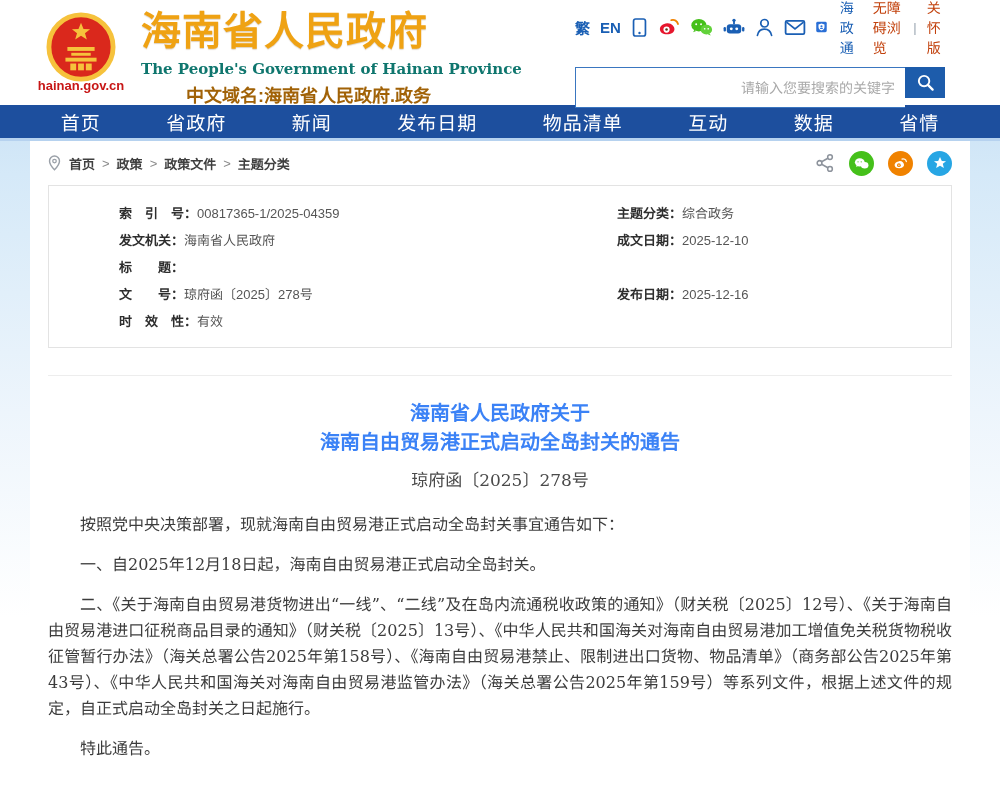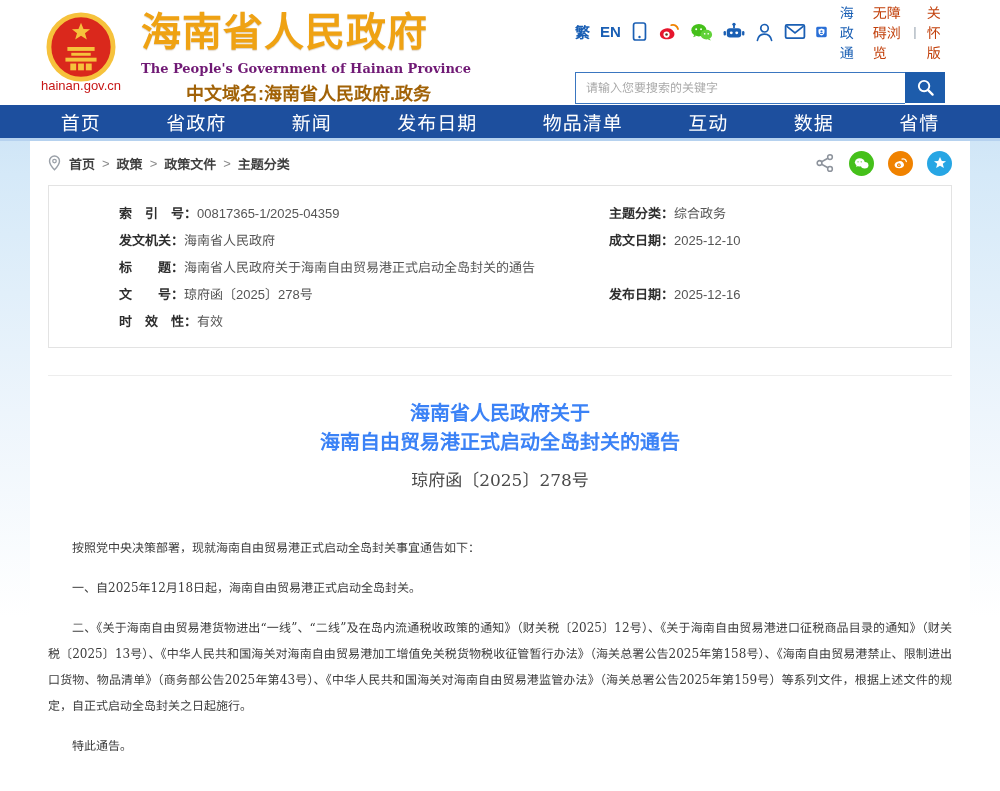--- a/index.html
+++ b/index.html
@@ -4,67 +4,67 @@
 <style>
   html,body{margin:0;padding:0;}
   body{font-family:"Liberation Sans","DejaVu Sans",sans-serif;}
   .page{position:relative;width:1000px;height:791px;overflow:hidden;
         background:linear-gradient(180deg,#bcd9f2 0%,#d5e9f8 22%,#edf5fc 52%,#ffffff 78%,#ffffff 100%);}
 
   
   .header{height:105px;background:#fff;display:flex;align-items:center;padding:0 0 0 33px;box-sizing:border-box;}
   .logo-block{display:flex;flex-direction:column;align-items:center;width:96px;}
   .logo-block svg{width:70px;height:70px;}
-  .logo-domain{color:#c71616;font-weight:normal;font-size:13px;margin-top:-4px;}
+  .logo-domain{color:#c71616;font-weight:bold;font-size:13px;margin-top:-4px;}
   .title-block{margin-left:12px;width:335px;}
   .site-title{font-family:"DejaVu Serif","Liberation Serif",serif;font-size:40px;font-weight:bold;color:#efa213;
               letter-spacing:1px;white-space:nowrap;text-shadow:0 1px 1px rgba(120,70,0,.25);}
-  .site-en{font-family:"DejaVu Serif","Liberation Serif",serif;font-size:13px;font-weight:bold;color:#701a75;margin-top:3px;white-space:nowrap;}
+  .site-en{font-family:"DejaVu Serif","Liberation Serif",serif;font-size:15px;font-weight:bold;color:#0f766e;margin-top:3px;white-space:nowrap;}
   .site-domain{font-size:18px;font-weight:bold;color:#a16207;text-align:center;margin-top:3px;white-space:nowrap;}
   .header-right{margin-left:auto;margin-right:55px;width:370px;}
   .quick-row{display:flex;align-items:center;gap:10px;margin-bottom:10px;font-size:15px;}
   .quick-link{color:#1a5fb4;text-decoration:none;font-weight:bold;cursor:pointer;}
   .quick-icon{display:inline-flex;align-items:center;cursor:pointer;}
   .hzt{display:inline-flex;align-items:center;gap:13px;cursor:pointer;}
   .hzt-label{color:#1a5fb4;font-size:14px;}
   .quick-muted{color:#c2410c;font-size:14px;cursor:pointer;text-decoration:none;}
   .quick-sep{color:#9aa5b1;font-size:13px;}
   .search-row{display:flex;}
-  .search-input{flex:1;height:32px;border:1px solid #3a76c0;border-right:none;padding:0 10px;font-size:12px;color:#333;outline:none;box-sizing:border-box;}
+  .search-input{flex:1;height:41px;border:1px solid #3a76c0;border-right:none;padding:0 10px;font-size:14px;color:#333;outline:none;box-sizing:border-box;text-align:right;}
   .search-input::placeholder{color:#a9a9a9;}
   .search-btn{width:40px;height:31px;background:#1d5cab;border:none;display:flex;align-items:center;justify-content:center;cursor:pointer;padding:0;}
 
   
   .nav{height:33px;background:#1d4f9e;border-bottom:3px solid #b6d2ef;display:flex;align-items:center;
        justify-content:space-around;padding:0 28px;}
   .nav a{color:#fff;font-size:19px;text-decoration:none;letter-spacing:1px;cursor:pointer;}
 
   
   .card{margin:0 30px;background:#fff;width:940px;box-sizing:border-box;min-height:650px;padding:0 18px 26px;}
   .breadcrumb-row{display:flex;align-items:center;height:44px;font-size:13px;}
   .crumb{font-weight:bold;color:#3f3f3f;text-decoration:none;cursor:pointer;}
   .crumb-sep{margin:0 7px;color:#8a8a8a;}
   .pin{margin-right:8px;display:inline-flex;}
   .share-group{margin-left:auto;display:flex;align-items:center;gap:14px;}
   .share-circle{width:25px;height:25px;border-radius:50%;display:flex;align-items:center;justify-content:center;cursor:pointer;}
 
-  .meta-box{border:1px solid #e3e3e3;display:flex;padding:14px 0 12px;}
+  .meta-box{border:1px solid #e3e3e3;display:flex;padding:14px 0 12px;gap:8px;}
   .meta-left{width:512px;padding-left:70px;box-sizing:border-box;}
   .meta-right{flex:1;margin-left:48px;}
   .meta-row{display:flex;line-height:27px;min-height:27px;font-size:13px;}
   .meta-label{font-weight:bold;color:#2e2e2e;white-space:pre;}
   .meta-value{color:#555;}
 
   .divider{border-top:1px solid #ededed;margin-top:27px;}
 
   .doc-head{text-align:center;margin-top:23px;font-family:"DejaVu Serif","Liberation Serif",serif;}
   .doc-title{font-size:20px;font-weight:bold;color:#3b82f6;line-height:29px;}
   .doc-number{font-size:17px;color:#4a4a4a;margin-top:9px;}
 
-  .doc-body{margin-top:44px;font-family:"DejaVu Serif","Liberation Serif",serif;font-size:12px;color:#3c3c3c;}
+  .doc-body{margin-top:21px;font-family:"DejaVu Serif","Liberation Serif",serif;font-size:16px;color:#3c3c3c;}
   .para{text-indent:2em;line-height:26px;margin:0 0 14px;text-align:justify;}
 </style>
 </head>
 <body>
 
 <div class="page">
 
   <div class="header">
 
     <div class="logo-block">
@@ -234,21 +234,20 @@
         <div class="meta-row">
           <span class="meta-label">索　引　号：</span>
           <span class="meta-value">00817365-1/2025-04359</span>
         </div>
         <div class="meta-row">
           <span class="meta-label">发文机关：</span>
           <span class="meta-value">海南省人民政府</span>
         </div>
         <div class="meta-row">
           <span class="meta-label">标　　题：</span>
-          <span class="meta-value">海南省人民政府关于海南自由贸易港正式启动全岛封关的通告</span>
         </div>
         <div class="meta-row">
           <span class="meta-label">文　　号：</span>
           <span class="meta-value">琼府函〔2025〕278号</span>
         </div>
         <div class="meta-row">
           <span class="meta-label">时　效　性：</span>
           <span class="meta-value">有效</span>
         </div>
       </div>

